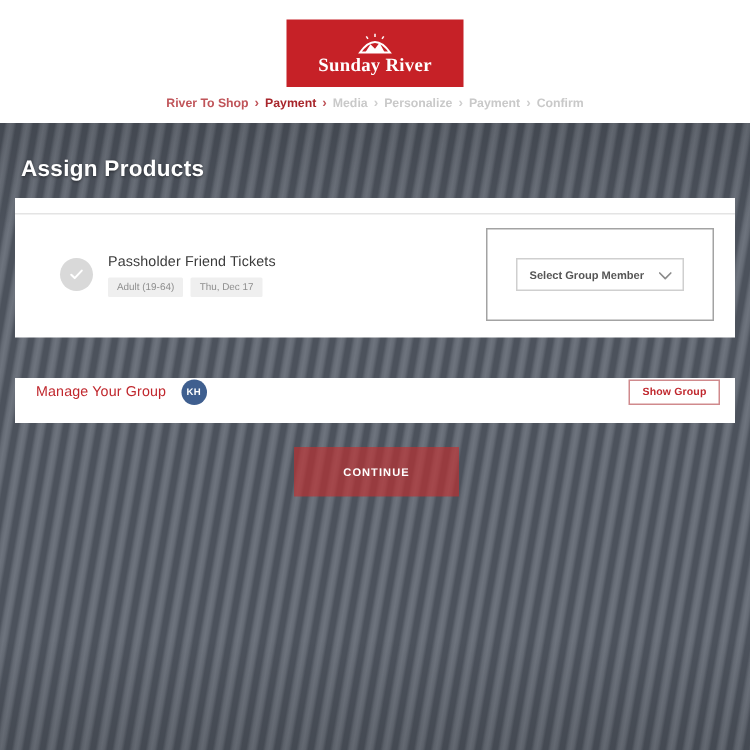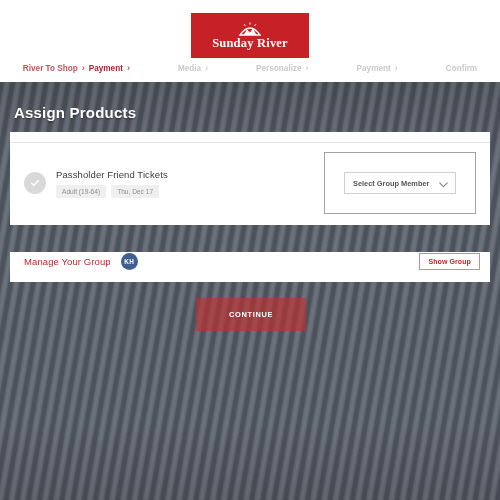--- a/index.html
+++ b/index.html
@@ -63,21 +63,21 @@
     display: flex;
     align-items: center;
     justify-content: center;
     font-size: 8.2px;
     font-weight: bold;
     white-space: nowrap;
   }
   .bc-item { padding: 0 1px; }
   .bc-back { color: #c0555a; }
   .bc-current { color: #a8262c; }
-  .bc-future { color: #c9c9c9; font-weight: bold; margin-left: 44px; }
+  .bc-future { color: #c9c9c9; font-weight: bold; }
   .bc-sep {
     color: #c0555a;
     padding: 0 3px;
     font-size: 9px;
     font-weight: bold;
   }
   .bc-sep.dim { color: #cfcfcf; }
 
   
   .striped-body {
@@ -142,20 +142,21 @@
     margin: 0;
   }
 
   
   .product-row {
     display: flex;
     align-items: center;
     padding: 9px 14px 11px 14px;
     min-height: 44px;
     box-sizing: border-box;
+    margin-left: 16px;
   }
   .check-circle {
     width: 22px; height: 22px;
     border-radius: 50%;
     background: #d9d9d9;
     flex: 0 0 auto;
     display: flex;
     align-items: center;
     justify-content: center;
     margin-right: 10px;

